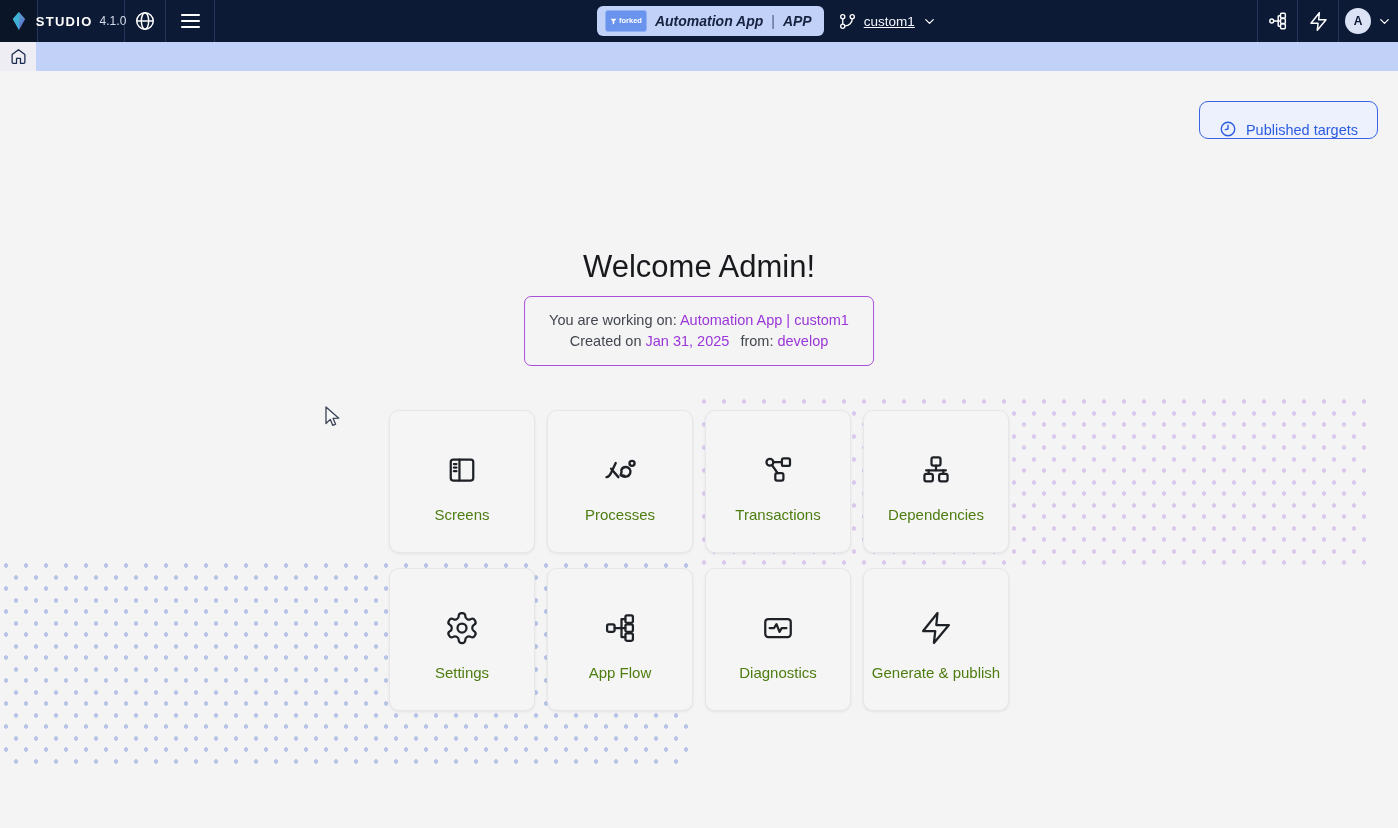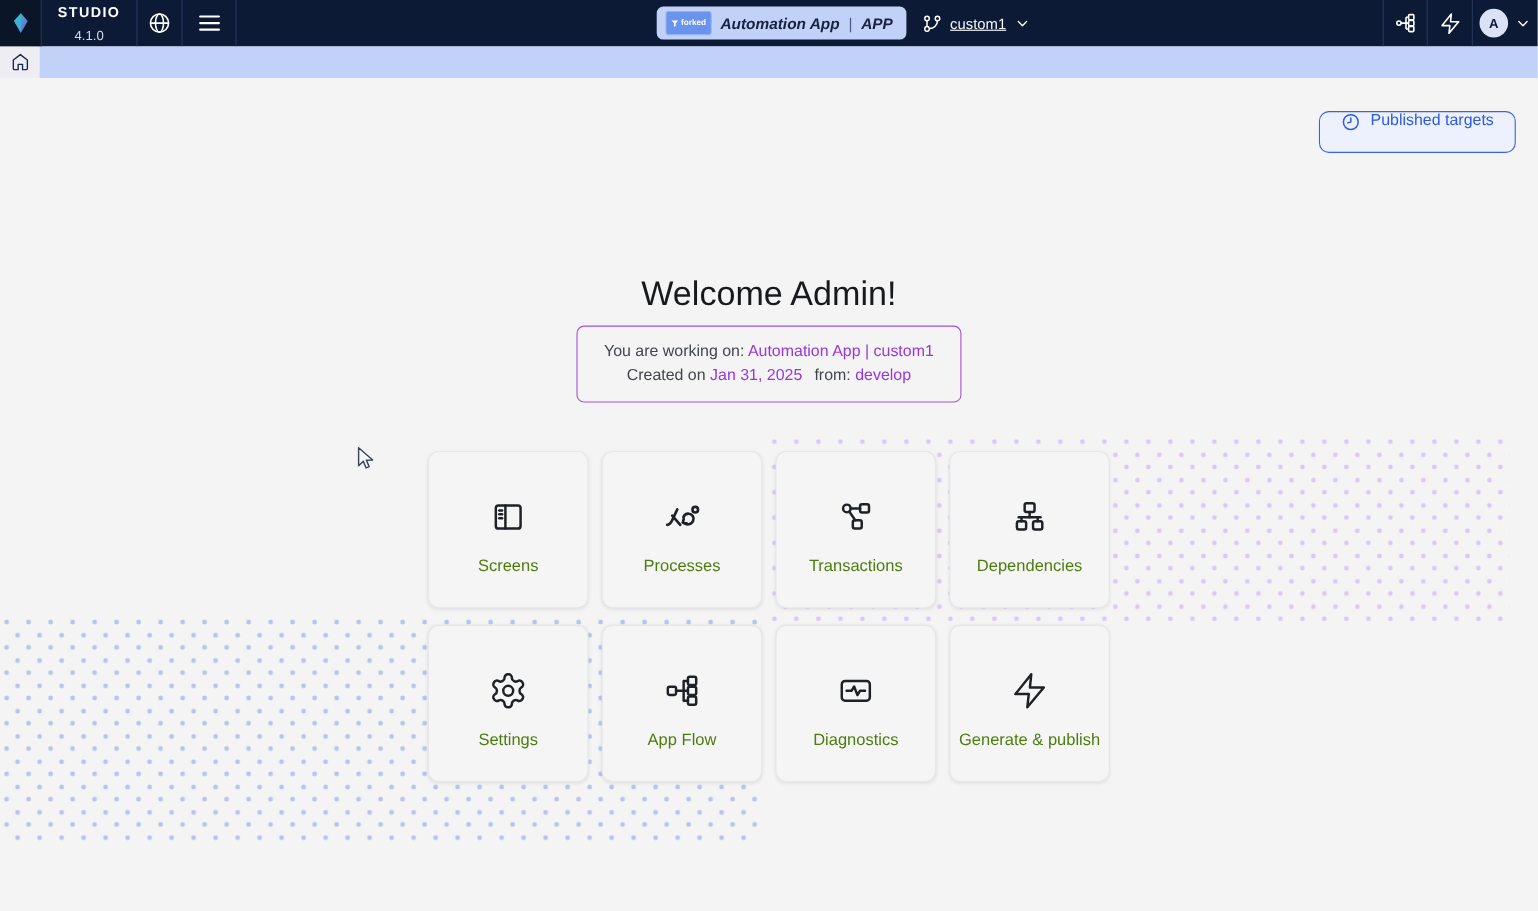--- a/index.html
+++ b/index.html
@@ -3,21 +3,21 @@
 <meta charset="utf-8">
 <style>
   * { margin:0; padding:0; box-sizing:border-box; }
   html,body { width:1398px; height:828px; overflow:hidden; }
   body { font-family:"Liberation Sans", sans-serif; background:#f4f4f5; position:relative; }
 
   
   .topbar { position:relative; height:42px; background:#0c1a36; display:flex; align-items:stretch; color:#fff; z-index:30; }
   .tb-cell { display:flex; align-items:center; justify-content:center; border-right:1px solid #26355a; }
   .logo-cell { width:38px; background:#0a1528; }
-  .brand-cell { width:87px; gap:7px;flex-direction:column; }
+  .brand-cell { width:87px; gap:7px; }
   .brand-name { font-size:13px; font-weight:800; letter-spacing:1.3px; color:#ffffff; }
   .brand-version { font-size:12px; color:#d3daea; }
   .globe-cell { width:41px; cursor:pointer; }
   .burger-cell { width:49px; cursor:pointer; }
   .burger { display:flex; flex-direction:column; gap:4px; }
   .burger span { display:block; width:19px; height:2px; background:#fff; border-radius:1px; }
 
   .tb-center { position:absolute; left:597px; top:0; height:42px; display:flex; align-items:center; gap:14px; }
   .project-chip { display:flex; align-items:center; gap:8px; background:#c2d1f8; border-radius:6px; height:30px; padding:0 12px 0 8px; cursor:pointer; }
   .chip-badge { display:inline-flex; align-items:center; gap:2px; background:#6a93ee; border:1px solid #8fb0f3; color:#fff; font-size:7.5px; font-weight:700; padding:6px 4px; border-radius:3px; line-height:1; }
@@ -47,21 +47,21 @@
       radial-gradient(circle, #b8c5e6 2px, rgba(0,0,0,0) 2.4px),
       radial-gradient(circle, #b8c5e6 2px, rgba(0,0,0,0) 2.4px);
     background-size:20px 23px; background-position:6px 6px, 16px 17px; }
   .dots-right { left:700px; top:327px; width:672px; height:167px;
     background-image:
       radial-gradient(circle, #dccaee 2px, rgba(0,0,0,0) 2.4px),
       radial-gradient(circle, #dccaee 2px, rgba(0,0,0,0) 2.4px);
     background-size:20px 23px; background-position:4px 4px, 14px 15px; }
 
   .published-btn { position:absolute; top:30px; right:20px; z-index:5;
-    display:flex; align-items:flex-start; gap:9px; height:38px; padding:0 19px;
+    display:flex; align-items:flex-end; gap:9px; height:38px; padding:0 19px;
     background:#edf1fd; border:1px solid #3b63e4; border-radius:9px;
     color:#2b5ce0; font-size:14.5px; font-weight:500; font-family:inherit; cursor:pointer; }
 
   .welcome { position:absolute; top:178px; left:0; width:100%; text-align:center;
     font-size:31px; font-weight:500; color:#17191c; z-index:2; }
 
   .infobox { position:absolute; top:225px; left:50%; transform:translateX(-50%);
     border:1px solid #aa4fd9; border-radius:7px; padding:13px 24px;
     text-align:center; font-size:14.5px; line-height:21px; color:#42464e; z-index:2; white-space:nowrap; }
   .infobox .purple { color:#9a36d9; }

